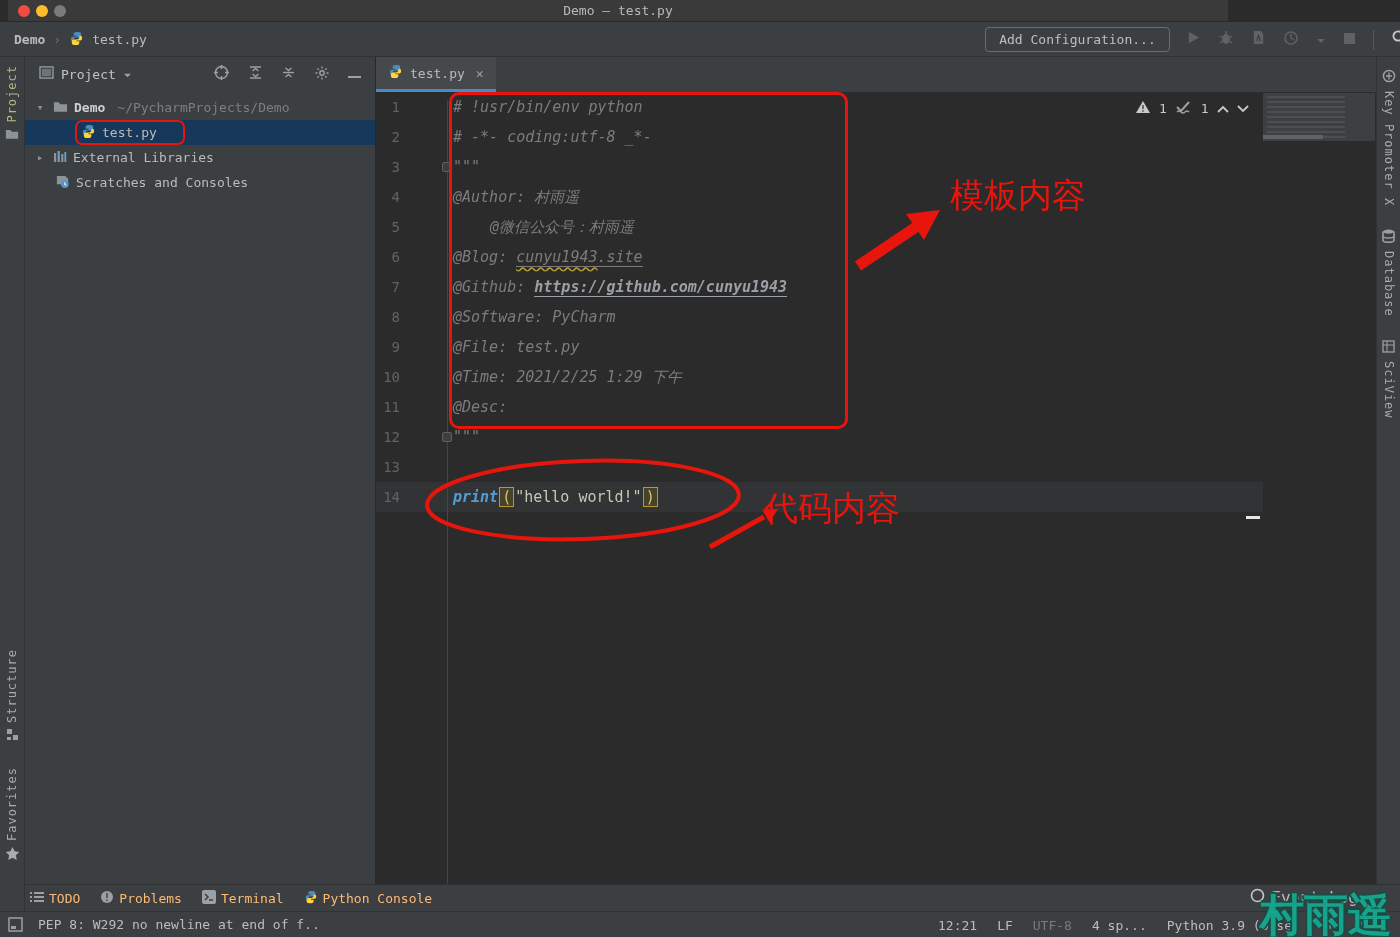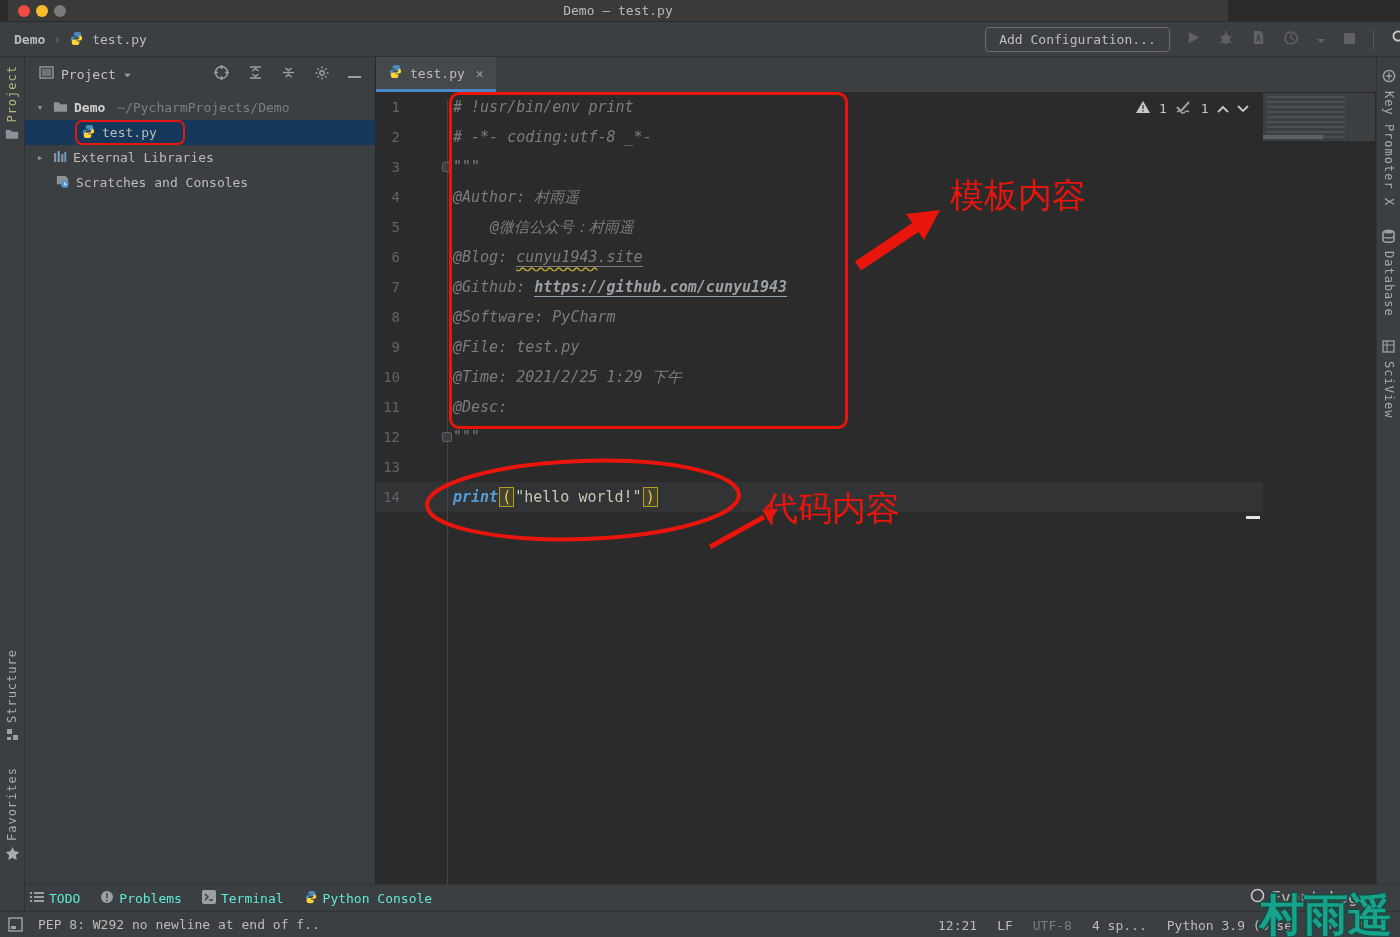--- a/index.html
+++ b/index.html
@@ -60,21 +60,21 @@
   .seg.kw{color:#539dd6;font-style:italic;font-weight:bold;}
   .seg.paren{color:#e8bf6a;border:1px solid #b89a2a;background:#45432c;padding:0 2px;margin:0 1px;}
   .seg.str{color:#c6c9b5;}
   .inspections{position:absolute;left:759px;top:8px;display:flex;align-items:center;gap:8px;color:#c8c8c8;font-size:13px;}
   .minimap{position:absolute;left:887px;top:1px;width:112px;height:48px;background:#3d4042;
     background-image:repeating-linear-gradient(to bottom,#4c4f51 0 2px,transparent 2px 5px);background-size:78px 100%;background-repeat:no-repeat;background-position:4px 3px;}
   .minimap::after{content:"";position:absolute;left:0;bottom:2px;width:60px;height:4px;background:#5f6264;}
   .scroll-mark{position:absolute;left:870px;top:424px;width:14px;height:3px;background:#e6e6e6;}
 
   
-  .bottombar{position:absolute;left:25px;top:884px;width:1375px;height:27px;background:#3c3f41;border-top:1px solid #303233;display:flex;align-items:center;gap:20px;padding-left:5px;color:#5eead4;font-size:13px;}
+  .bottombar{position:absolute;left:25px;top:884px;width:1375px;height:27px;background:#3c3f41;border-top:1px solid #303233;display:flex;align-items:center;gap:20px;padding-left:5px;color:#fdba74;font-size:13px;}
   .bb-item{display:flex;align-items:center;gap:5px;}
   .eventlog{position:absolute;right:42px;top:884px;height:27px;display:flex;align-items:center;gap:6px;color:#bbbbbb;font-size:16px;}
   .statusbar{position:absolute;left:0;top:911px;width:1400px;height:28px;background:#3c3f41;border-top:1px solid #303233;color:#bcbcbc;font-size:13px;}
   .sb-left{position:absolute;left:38px;top:0;height:26px;line-height:26px;}
   .sb-wicon{position:absolute;left:8px;top:5px;}
   .sb-right{position:absolute;left:938px;top:0;height:26px;display:flex;align-items:center;gap:20px;}
   .sb-muted{color:#787c7e;}
 
   
   .ann-box{position:absolute;border:3px solid #e8150d;border-radius:10px;pointer-events:none;}
@@ -286,21 +286,21 @@
           <div class="ln" style="top: 180px;">7</div>
           <div class="ln" style="top: 210px;">8</div>
           <div class="ln" style="top: 240px;">9</div>
           <div class="ln" style="top: 270px;">10</div>
           <div class="ln" style="top: 300px;">11</div>
           <div class="ln" style="top: 330px;">12</div>
           <div class="ln" style="top: 360px;">13</div>
           <div class="ln" style="top: 390px;">14</div>
         </div>
       <div class="code-content">
-          <div class="cl" style="top: 0px;"><span class="seg comment"># !usr/bin/env print</span></div>
+          <div class="cl" style="top: 0px;"><span class="seg comment"># !usr/bin/env python</span></div>
           <div class="cl" style="top: 30px;"><span class="seg comment"># -*- coding:utf-8 _*-</span></div>
           <div class="cl" style="top: 60px;"><span class="seg comment">"""</span></div>
           <div class="cl" style="top: 90px;"><span class="seg comment">@Author: 村雨遥</span></div>
           <div class="cl" style="top: 120px; margin-left: 37px;"><span class="seg comment">@微信公众号：村雨遥</span></div>
           <div class="cl" style="top: 150px;"><span class="seg comment">@Blog: </span><span class="seg comment link wavy">cunyu1943</span><span class="seg comment link">.site</span></div>
           <div class="cl" style="top: 180px;"><span class="seg comment">@Github: </span><span class="seg comment linkb">https://github.com/cunyu1943</span></div>
           <div class="cl" style="top: 210px;"><span class="seg comment">@Software: PyCharm</span></div>
           <div class="cl" style="top: 240px;"><span class="seg comment">@File: test.py</span></div>
           <div class="cl" style="top: 270px;"><span class="seg comment">@Time: 2021/2/25 1:29 下午</span></div>
           <div class="cl" style="top: 300px;"><span class="seg comment">@Desc: </span></div>

